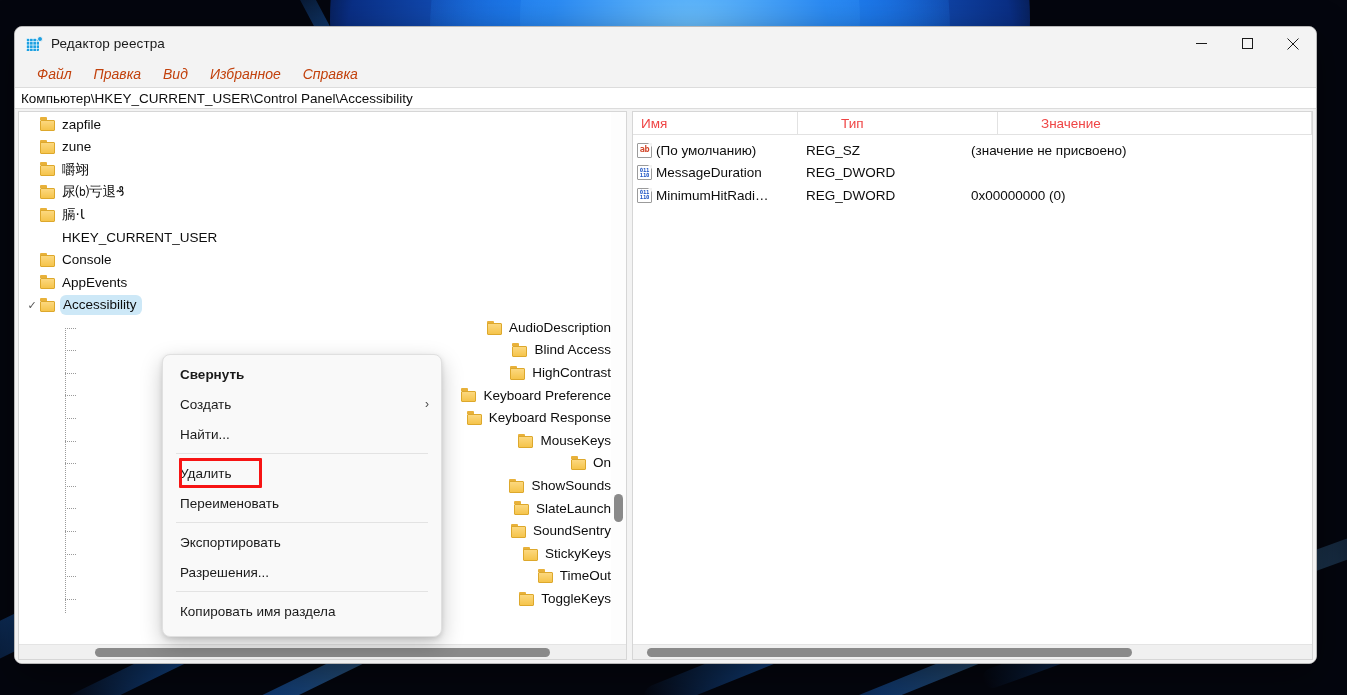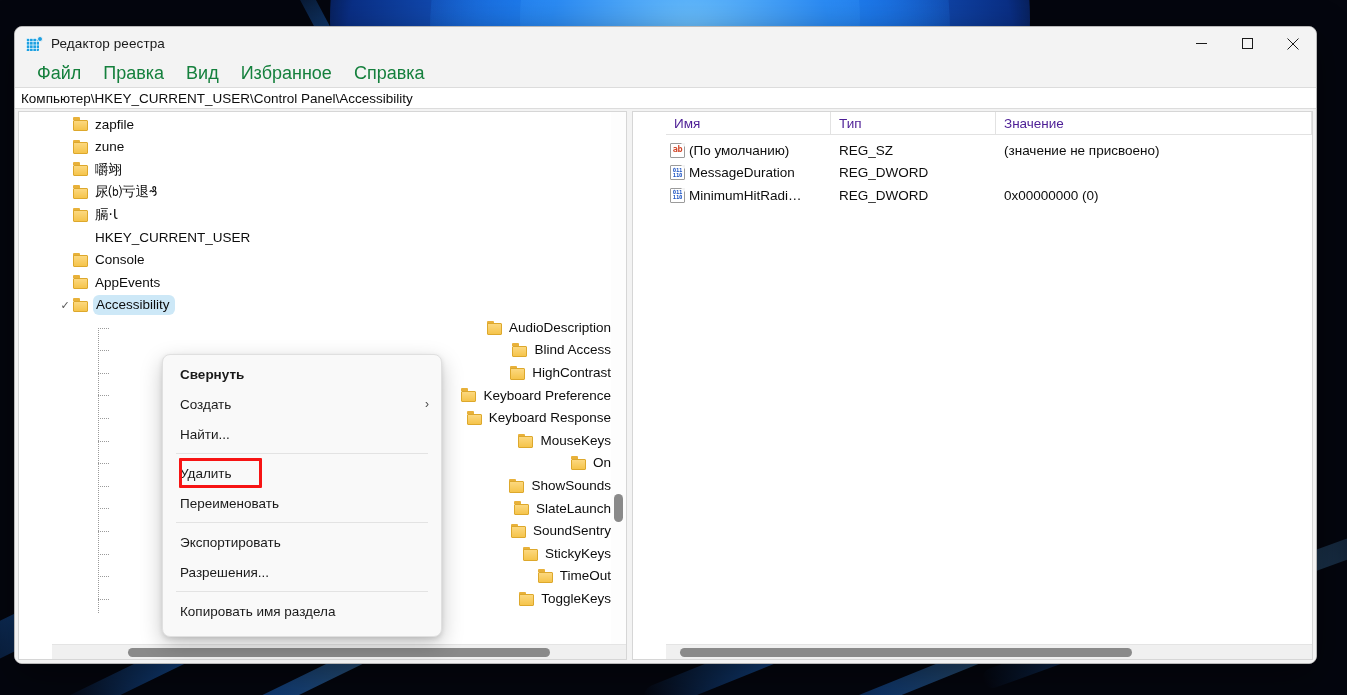--- a/index.html
+++ b/index.html
@@ -108,25 +108,26 @@
   
   .menubar {
     height: 27px;
     display: flex;
     align-items: center;
     padding-left: 13px;
     background: #f3f3f3;
     flex: 0 0 auto;
   }
   .menubar .mi {
-    font-size: 18px;
-    color: #15803d;
+    font-size: 14px;
+    color: #c2410c;
     padding: 2px 9px;
     margin-right: 4px;
     border-radius: 3px;
+    font-style: italic;
   }
 
   
   .addressbar {
     height: 22px;
     background: #ffffff;
     border-top: 1px solid #dcdcdc;
     border-bottom: 1px solid #dcdcdc;
     display: flex;
     align-items: center;
@@ -148,21 +149,20 @@
     padding: 2px 3px 3px 3px;
   }
   .pane {
     background: #ffffff;
     border: 1px solid #d6d6d6;
     position: relative;
     overflow: hidden;
     display: flex;
     flex-direction: column;
     min-width: 0;
-    padding-left: 33px;
   }
   .pane-left { width: 609px; flex: 0 0 609px; }
   .splitter { width: 5px; flex: 0 0 5px; background: #f3f3f3; cursor: col-resize; }
   .pane-right { flex: 1 1 auto; }
 
   .pane-scrollarea {
     flex: 1 1 auto;
     position: relative;
     overflow: hidden;
   }
@@ -264,21 +264,22 @@
   .mojibake { font-family: "DejaVu Sans", sans-serif; }
 
   
   .lv-header {
     height: 23px;
     flex: 0 0 23px;
     display: flex;
     background: #ffffff;
     border-bottom: 1px solid #e2e2e2;
     font-size: 13.5px;
-    color: #4c1d95;
+    color: #ef4444;
+    gap: 35px;
   }
   .lv-header .col {
     display: flex; align-items: center;
     padding-left: 8px;
     border-right: 1px solid #e2e2e2;
     white-space: nowrap;
   }
   .lv-rows { position: relative; }
   .lv-row {
     height: 22.5px;

